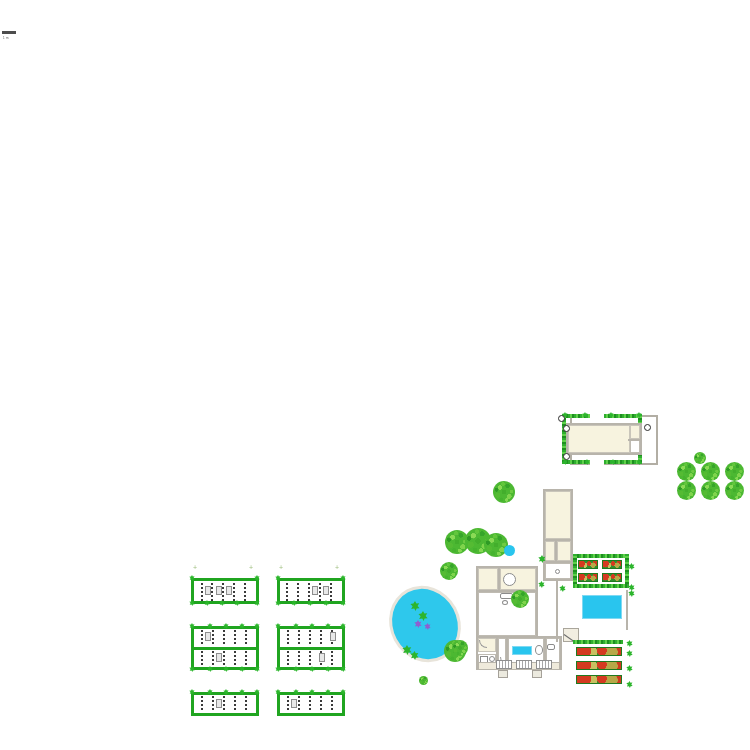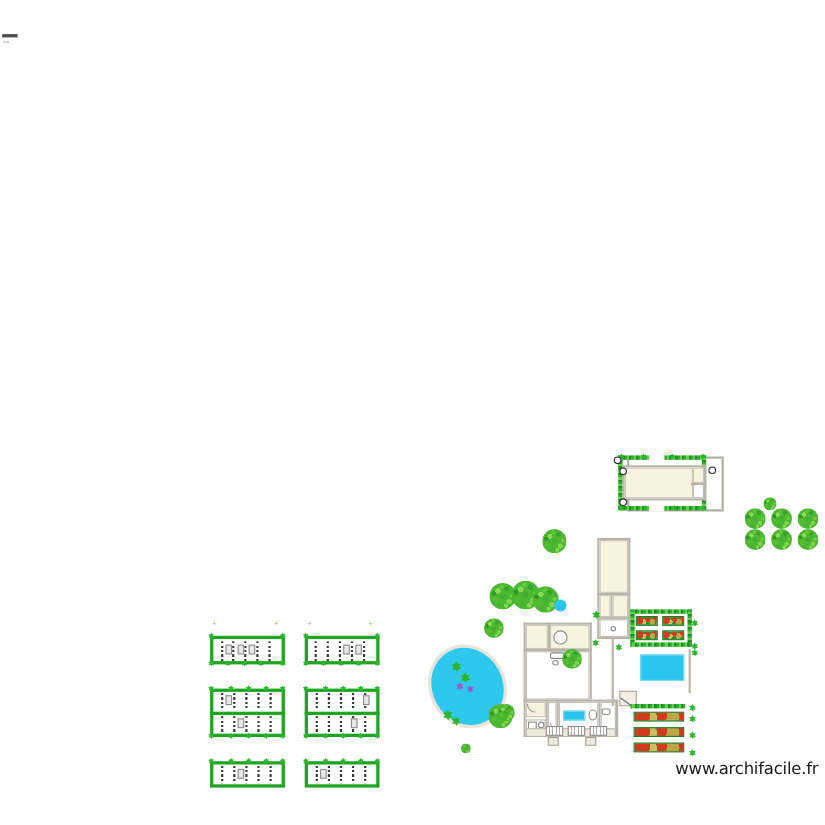--- a/index.html
+++ b/index.html
@@ -550,15 +550,14 @@
     <div class="row-dots" style="left:43px; top:4px; height:16px;"></div>
     <div class="row-dots" style="left:54px; top:4px; height:16px;"></div>
     <div class="plot-box" style="left:14px; top:7px; width:6px; height:9px;"></div>
     <div class="plot-corner" style="left:-2px; top:-3px;"></div>
     <div class="plot-corner" style="left:16px; top:-3px;"></div>
     <div class="plot-corner" style="left:32px; top:-3px;"></div>
     <div class="plot-corner" style="left:48px; top:-3px;"></div>
     <div class="plot-corner" style="left:63px; top:-3px;"></div>
   </div>
 
-  <div class="abs" id="watermark">www.archifacile.fr</div>
 
 </div>
 
 </body></html>

